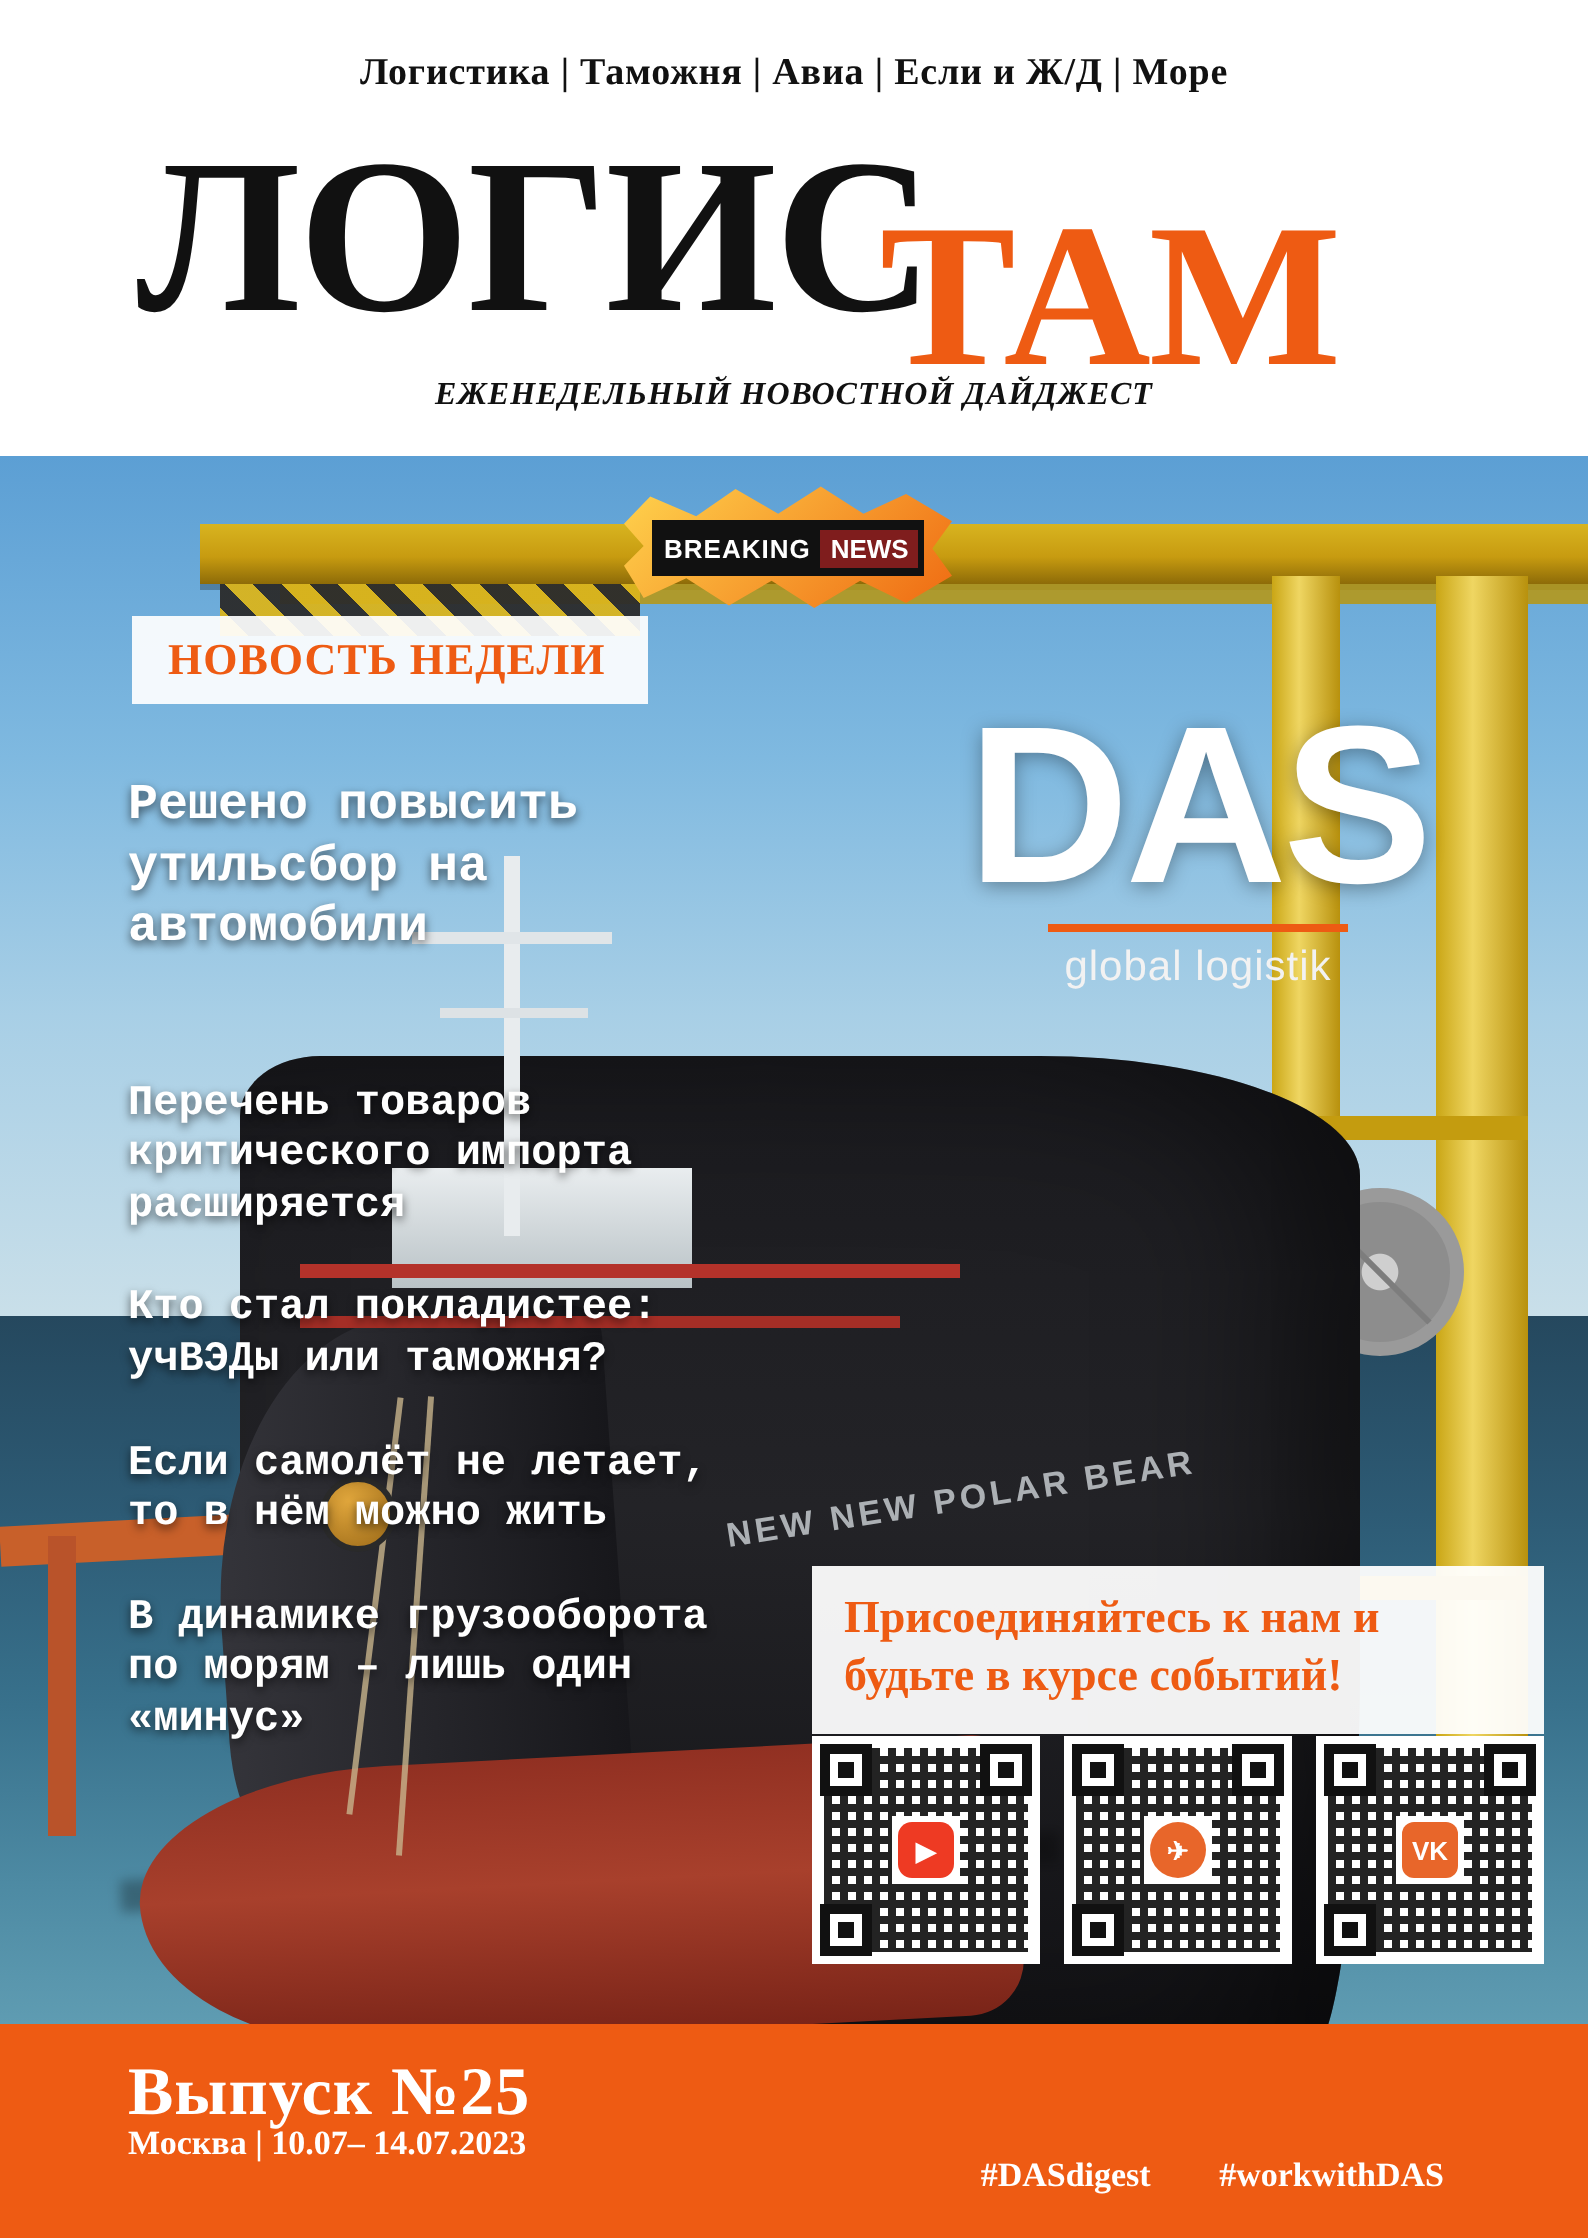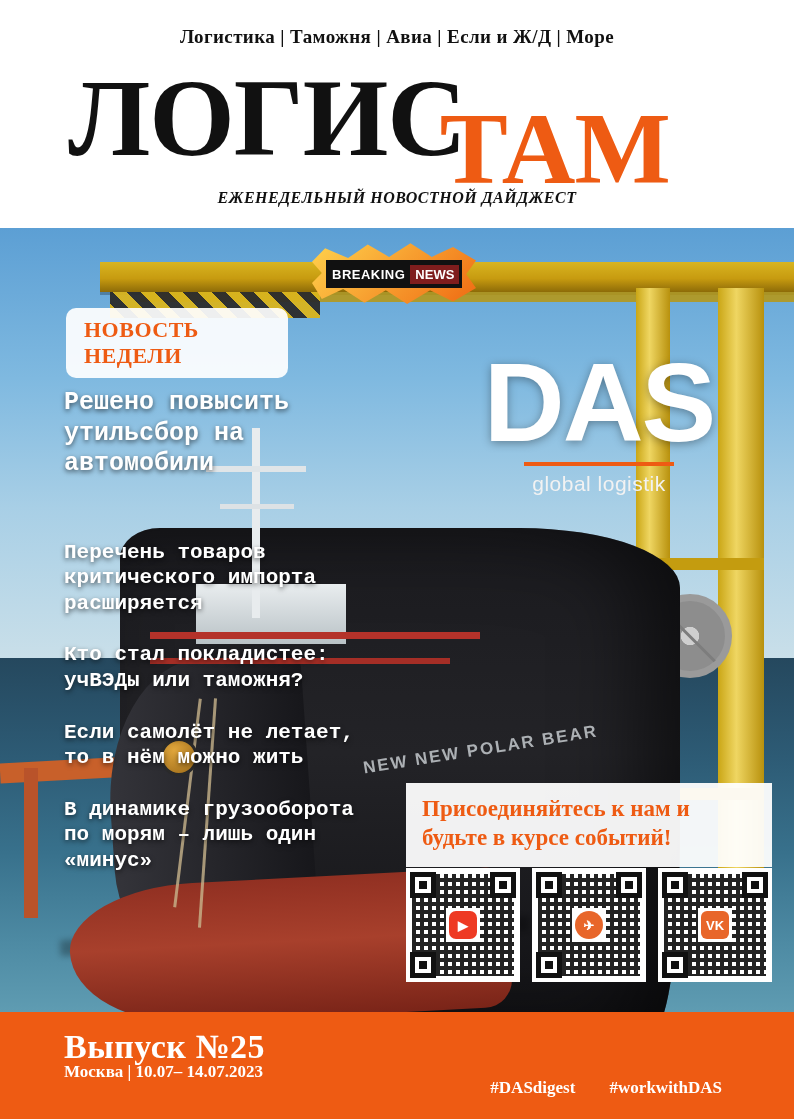--- a/index.html
+++ b/index.html
@@ -282,22 +282,21 @@
     font-size: 13px;
     padding: 2px 5px;
   }
 
   
   .news-week {
     position: absolute;
     top: 80px; left: 66px;
     background: rgba(255,255,255,.92);
     padding: 9px 18px 9px 18px;
-    width: 222px;
-    border-radius: 10px;
+    width: 258px;
   }
   .news-week span {
     color: #ee5b13;
     font-family: "Liberation Serif", serif;
     font-weight: bold;
     font-size: 22px;
     letter-spacing: .5px;
   }
 
   

